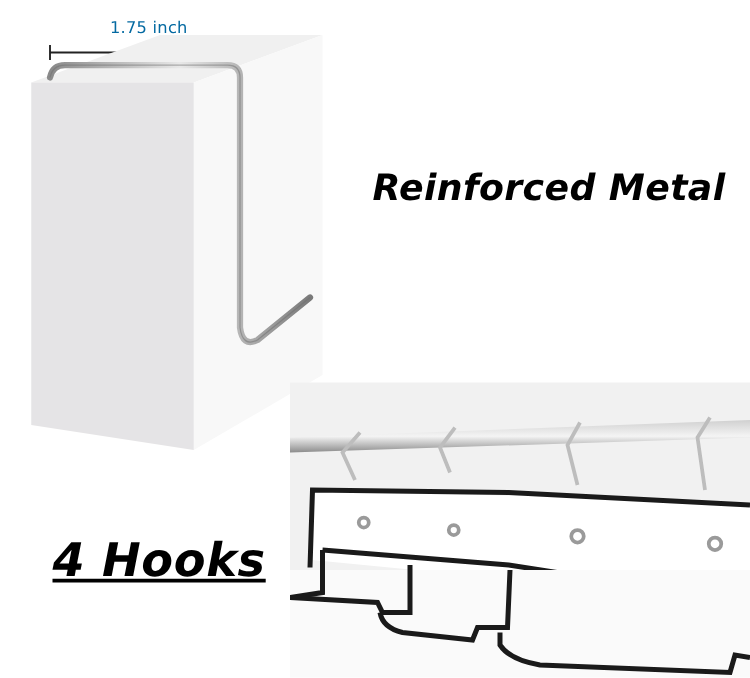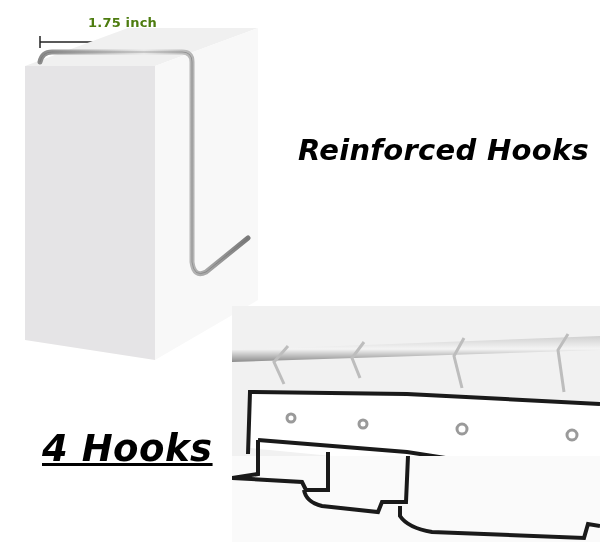--- a/index.html
+++ b/index.html
@@ -1,18 +1,18 @@
 <!DOCTYPE html>
 <html><head>
 <meta charset="utf-8">
 <style>
   html, body { margin:0; padding:0; background:#ffffff; }
   body { width:600px; height:542px; position:relative; overflow:hidden; font-family:"DejaVu Sans", sans-serif; }
   .abs { position:absolute; }
-  .dim-label { left:88px; top:15px; font-size:13px; font-weight:bold; color:#4d7c0f; letter-spacing:0.2px; }
+  .dim-label { left:88px; top:15px; font-size:13px; font-weight:normal; color:#0369a1; letter-spacing:0.2px; }
   .headline { font-weight:bold; font-style:italic; color:#000; }
   .h1 { left:298px; top:133px; font-size:29px; letter-spacing:0.3px; }
   .h2 { left:42px; top:427px; font-size:37px; letter-spacing:0.5px;text-decoration:underline; }
   .photo { left:232px; top:306px; width:368px; height:236px; background:#f2f2f2; overflow:hidden; }
 </style>
 </head>
 <body>
 
 <div class="abs dim-label">1.75 inch</div>
 
@@ -34,21 +34,21 @@
   <g>
     <polygon points="25,66 155,66 258,28 128,28" fill="#f0f0f0"></polygon>
     <polygon points="155,66 258,28 258,300 155,360" fill="#f8f8f8"></polygon>
     <polygon points="25,66 155,66 155,360 25,340" fill="#e5e4e6"></polygon>
   </g>
 
   <path d="M40,62 Q42,52 52,52 L182,52 Q192,52 192,62 L192,262 Q194,278 206,272 L248,238" fill="none" stroke="url(#metalG)" stroke-width="5" stroke-linecap="round" stroke-linejoin="round"></path>
   <path d="M40,62 Q42,52 52,52 L182,52 Q192,52 192,62 L192,262 Q194,278 206,272 L248,238" fill="none" stroke="#6d6d6d" stroke-width="1" opacity="0.5"></path>
 </svg>
 
-<div class="abs headline h1">Reinforced Hooks</div>
+<div class="abs headline h1">Reinforced Metal</div>
 <div class="abs headline h2">4 Hooks</div>
 
 <div class="abs photo">
   <svg width="368" height="236" viewBox="0 0 368 236">
     <defs>
       <linearGradient id="rodG" x1="0" y1="0" x2="0" y2="1">
         <stop offset="0" stop-color="#d0d0d0"></stop>
         <stop offset="0.5" stop-color="#f4f4f4"></stop>
         <stop offset="1" stop-color="#8c8c8c"></stop>
       </linearGradient>

